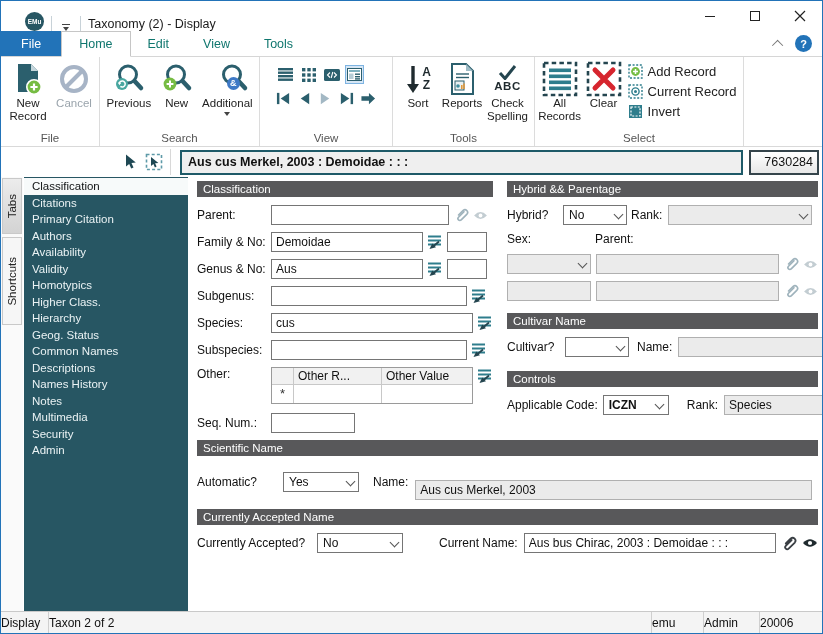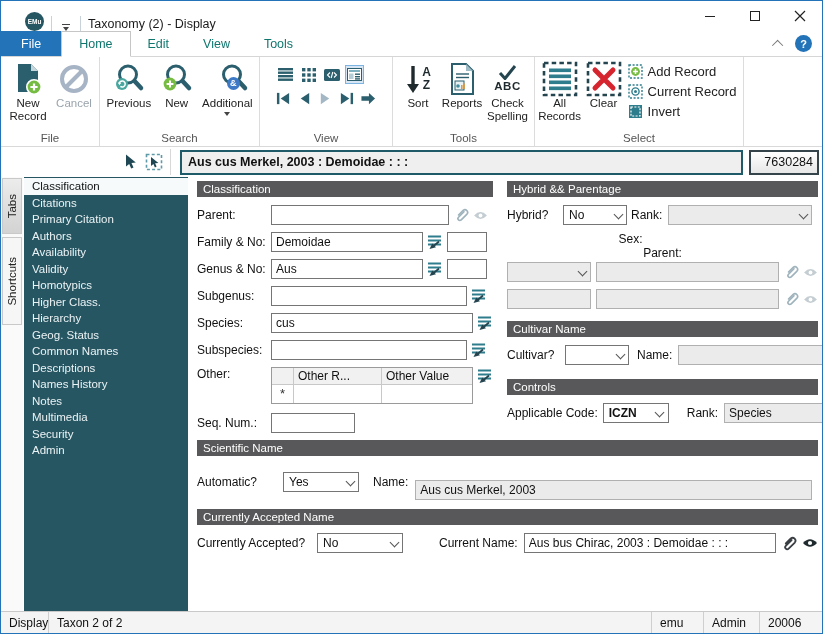--- a/index.html
+++ b/index.html
@@ -89,21 +89,21 @@
   .otc { border-right:1px solid #C8C8C8; padding:0 4px; overflow:hidden; white-space:nowrap; }
   .otc:last-child { border-right:none; }
   .oth .otc { background:#F1F1F1; height:17px; line-height:17px; border-bottom:1px solid #C8C8C8; }
   .otb .otc { background:#FFF; height:18px; line-height:18px; }
   .otc.c0 { width:22px; padding:0; text-align:center; }
   .otc.c1 { width:88px; }
   .otc.c2 { width:90px; }
 
   
   .statusbar { height:22px; flex:none; border-top:1px solid #C9C9C9; background:#F4F4F4; display:flex; align-items:center; font-size:12px; color:#111; }
-  .sbc { padding:0 8px; border-right:1px solid #CFCFCF; height:100%; display:flex; align-items:center; white-space:nowrap; }
+  .sbc { padding:0 0; border-right:1px solid #CFCFCF; height:100%; display:flex; align-items:center; white-space:nowrap; }
   .sbc.grow { flex:1; border-right:1px solid #CFCFCF; }
 </style>
 </head>
 <body>
 
 <div class="window">
 
   <div class="titlebar">
     <div class="logo">EMu</div>
     <div class="tsep"></div>
@@ -591,21 +591,21 @@
                 <span>No</span>
                 <span class="chev"></span>
               </div>
             <span class="flabel" style="margin:0 6px 0 4px;">Rank:</span>
             <div class="combo dis" style="flex:1; margin-right:6px;">
                 <span></span>
                 <span class="chev"></span>
               </div>
           </div>
 
-          <div class="frow" style="margin-bottom:2px;flex-direction:column;">
+          <div class="frow" style="margin-bottom:8px;">
             <span class="flabel" style="width:88px;">Sex:</span>
             <span class="flabel">Parent:</span>
           </div>
 
           <div class="frow">
             <div class="combo dis" style="width:84px;">
                 <span></span>
                 <span class="chev"></span>
               </div>
             <input class="tbox dis" style="flex: 1 1 0%; margin: 0px 5px;" value="">

